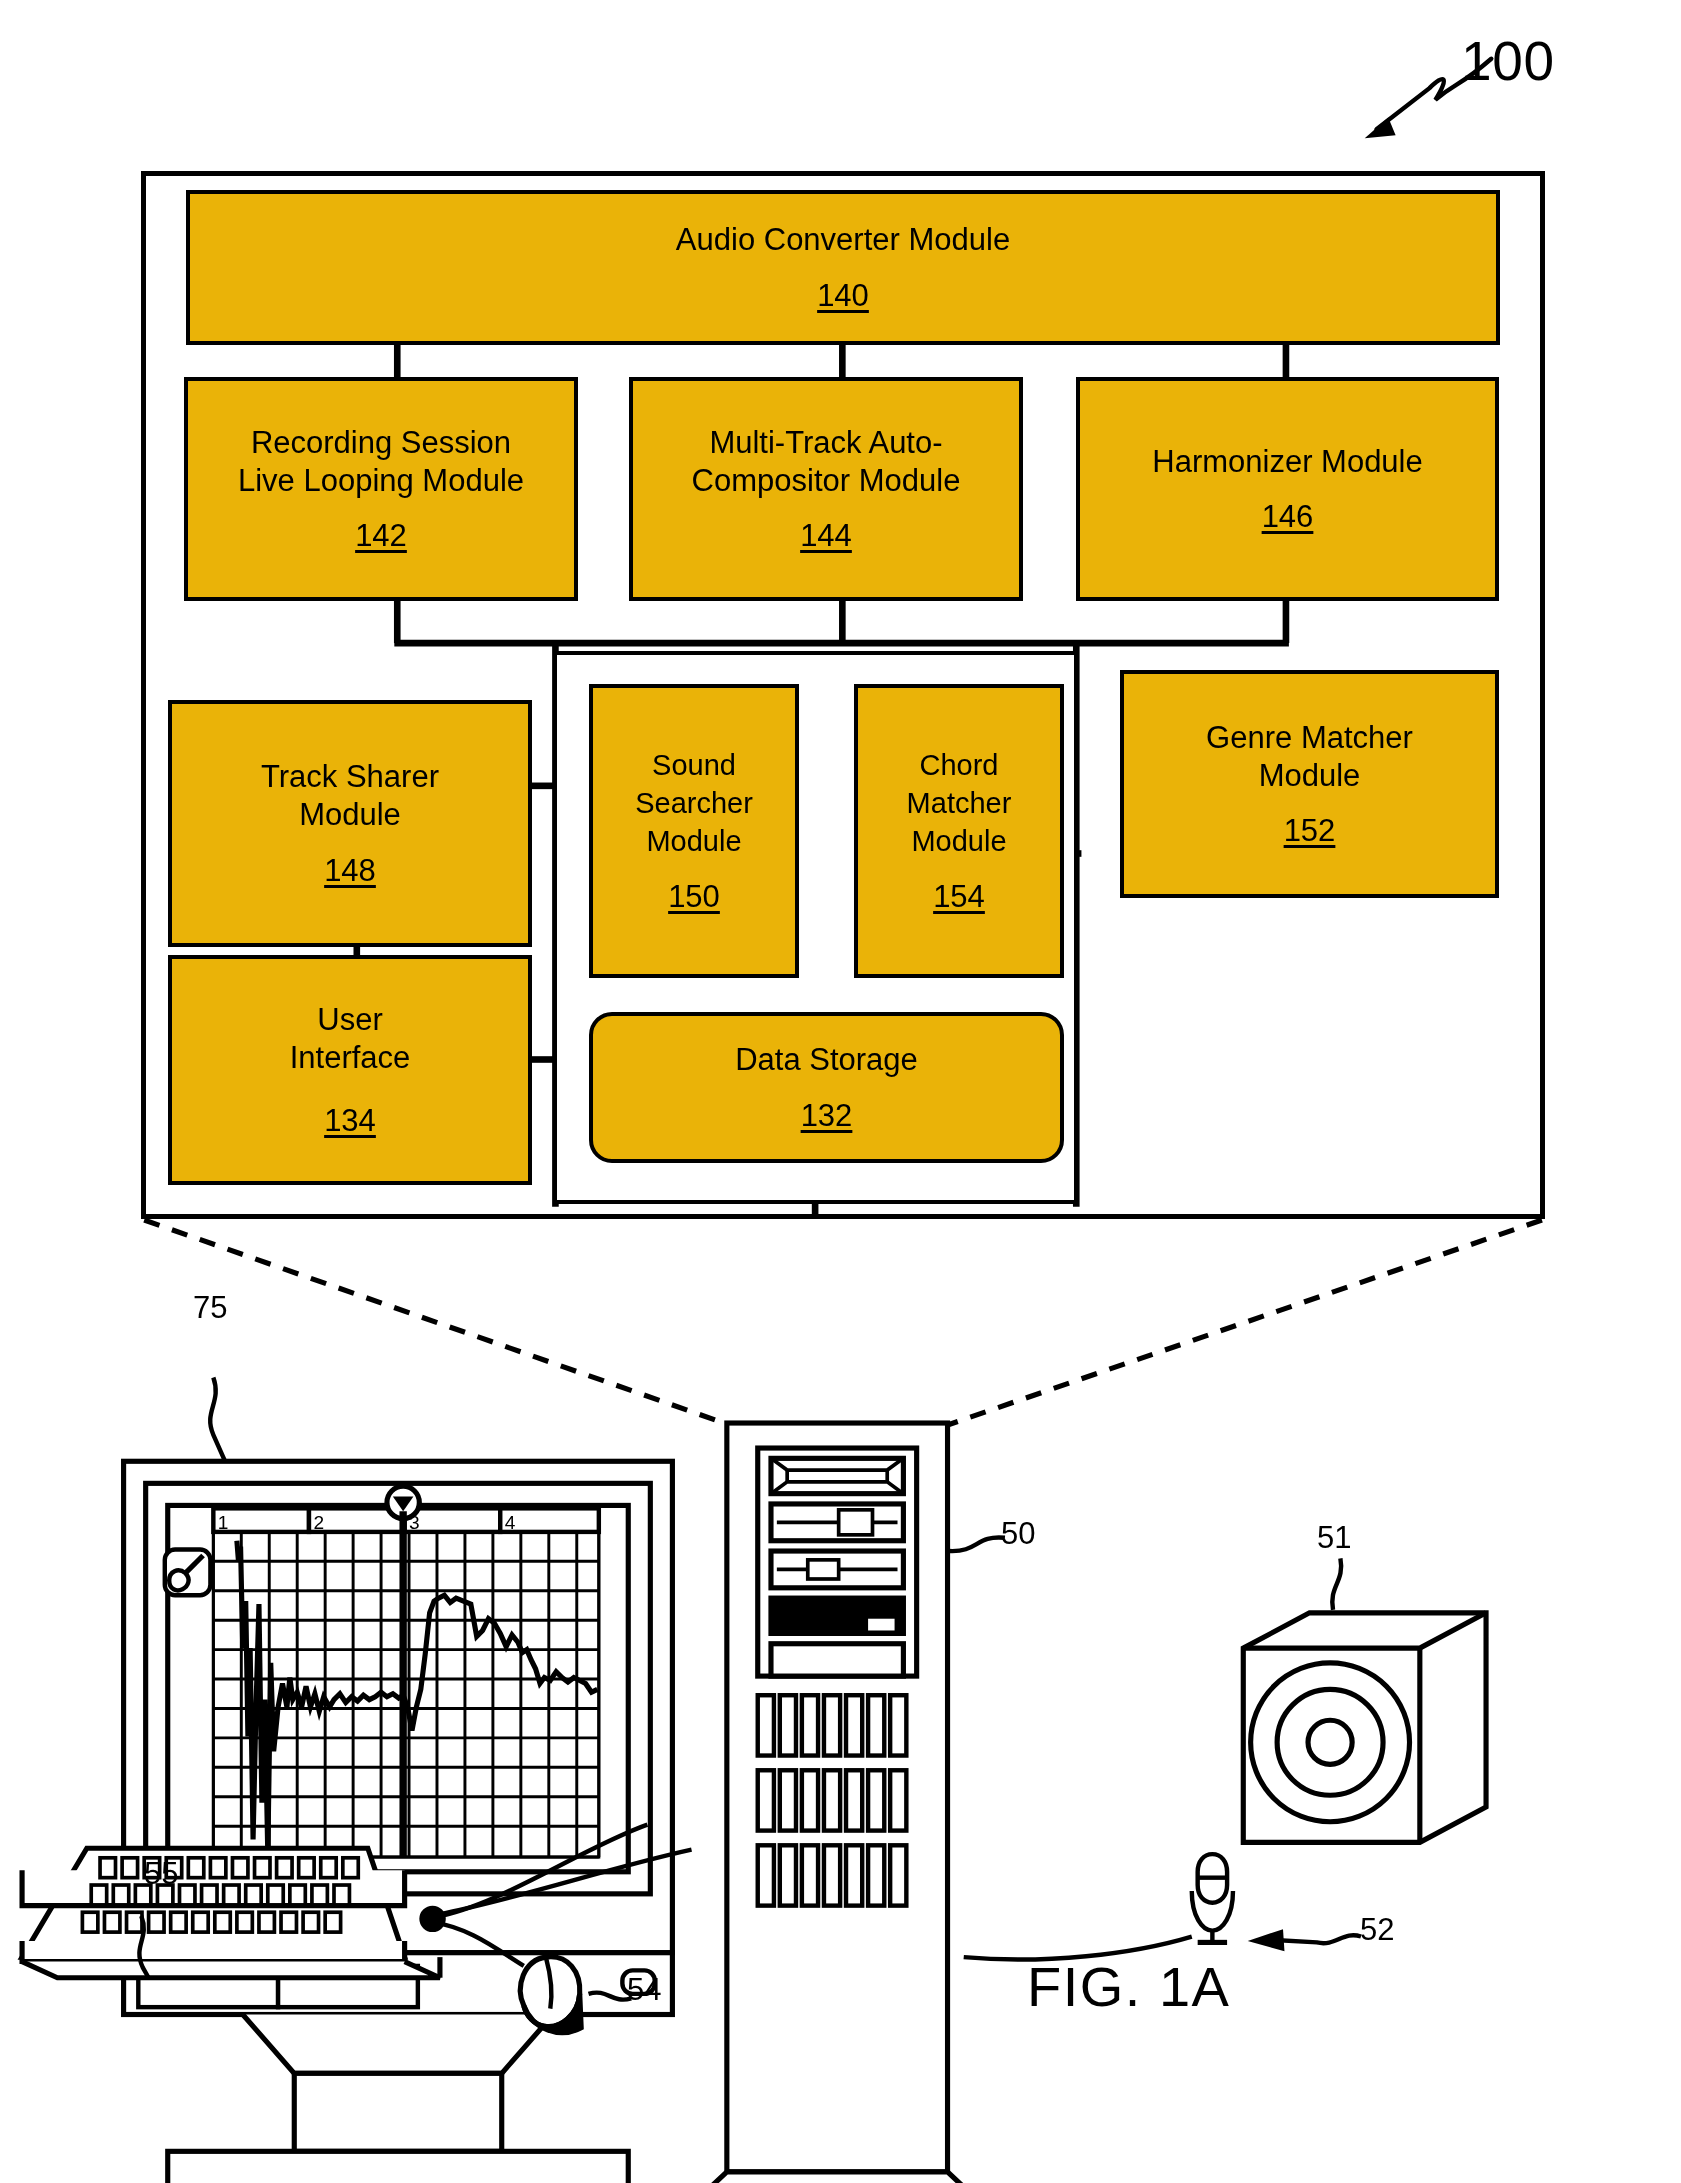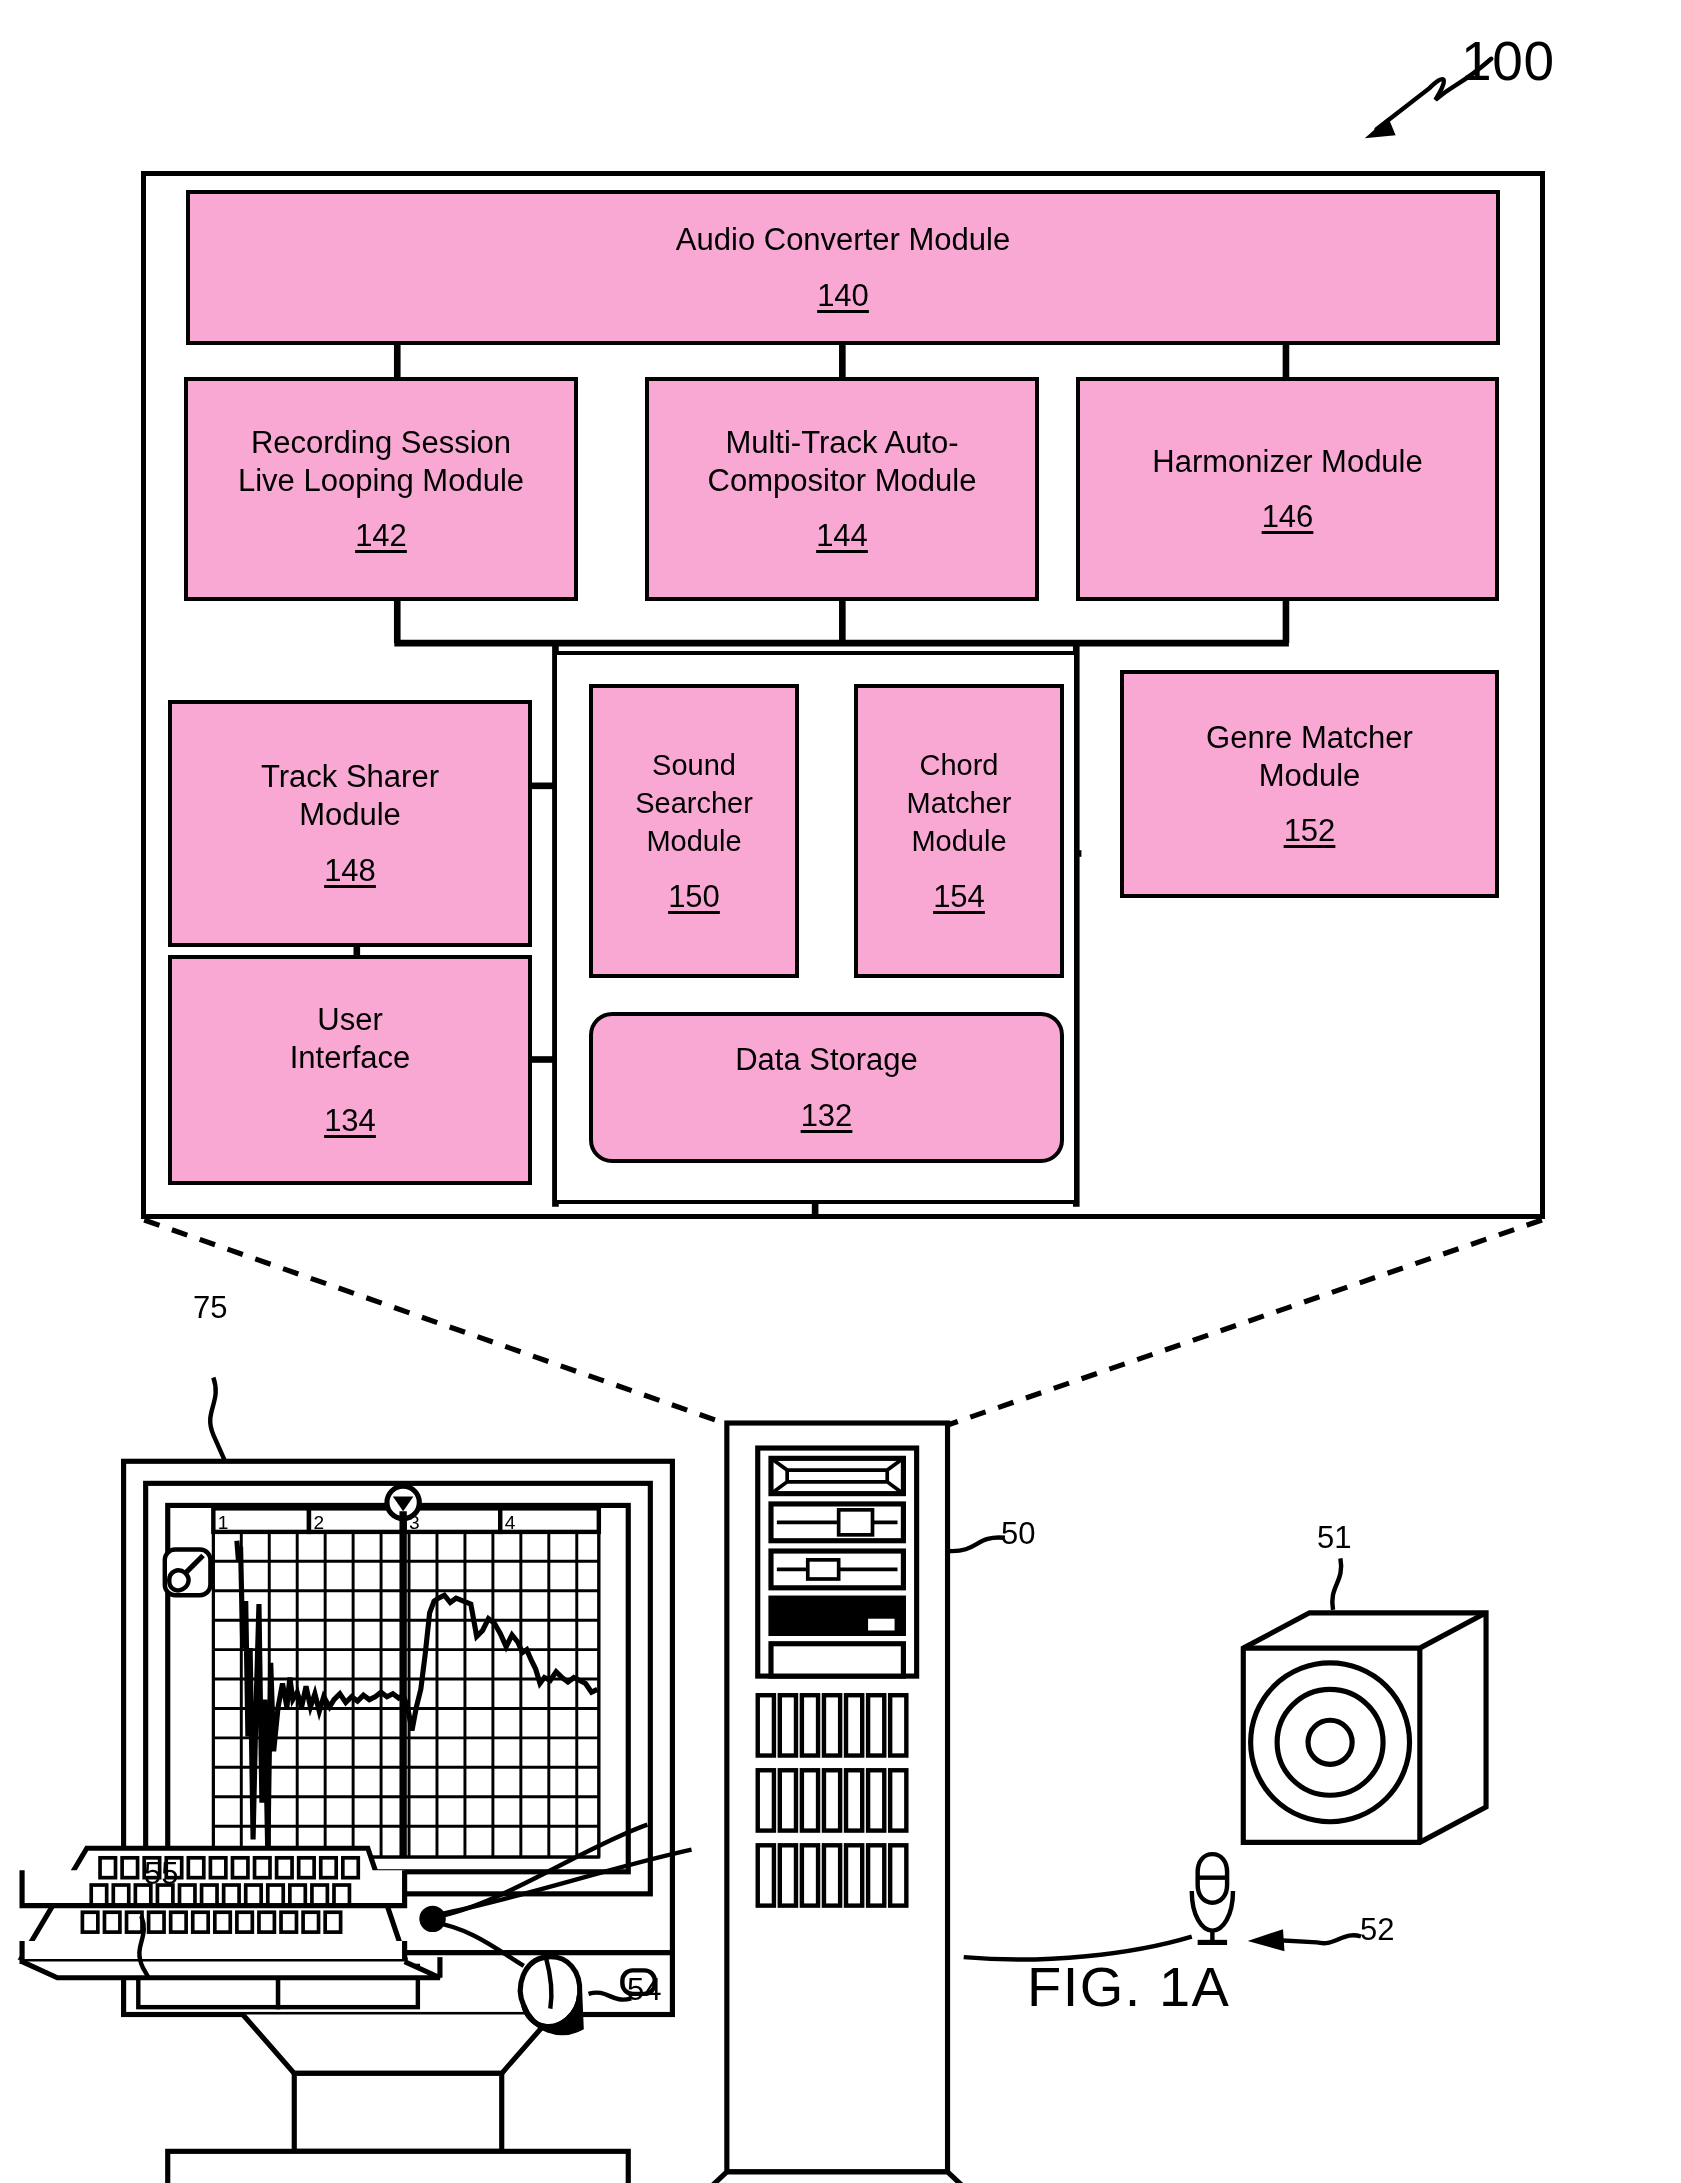--- a/index.html
+++ b/index.html
@@ -34,21 +34,21 @@
     height: 1048px;
     border: 5.2px solid #000;
     box-sizing: border-box;
   }
 
   
   .mod {
     position: absolute;
     border: 4.4px solid #000;
     box-sizing: border-box;
-    background: #f9a8d4;
+    background: #eab308;
     display: flex;
     flex-direction: column;
     align-items: center;
     justify-content: center;
     text-align: center;
     z-index: 4;
   }
   .mod .title {
     font-size: 31px;
     line-height: 1.22;
@@ -159,21 +159,21 @@
   <div class="title">Audio Converter Module</div>
   <div class="num">140</div>
 </div>
 
 <div class="mod" style="left:184px;top:377px;width:394px;height:224px;">
   <div class="title">Recording Session
 Live Looping Module</div>
   <div class="num">142</div>
 </div>
 
-<div class="mod" style="left:629px;top:377px;width:394px;height:224px;margin-left:16px;">
+<div class="mod" style="left:629px;top:377px;width:394px;height:224px;">
   <div class="title">Multi-Track Auto-
 Compositor Module</div>
   <div class="num">144</div>
 </div>
 
 <div class="mod" style="left:1076px;top:377px;width:423px;height:224px;">
   <div class="title">Harmonizer Module</div>
   <div class="num">146</div>
 </div>
 

